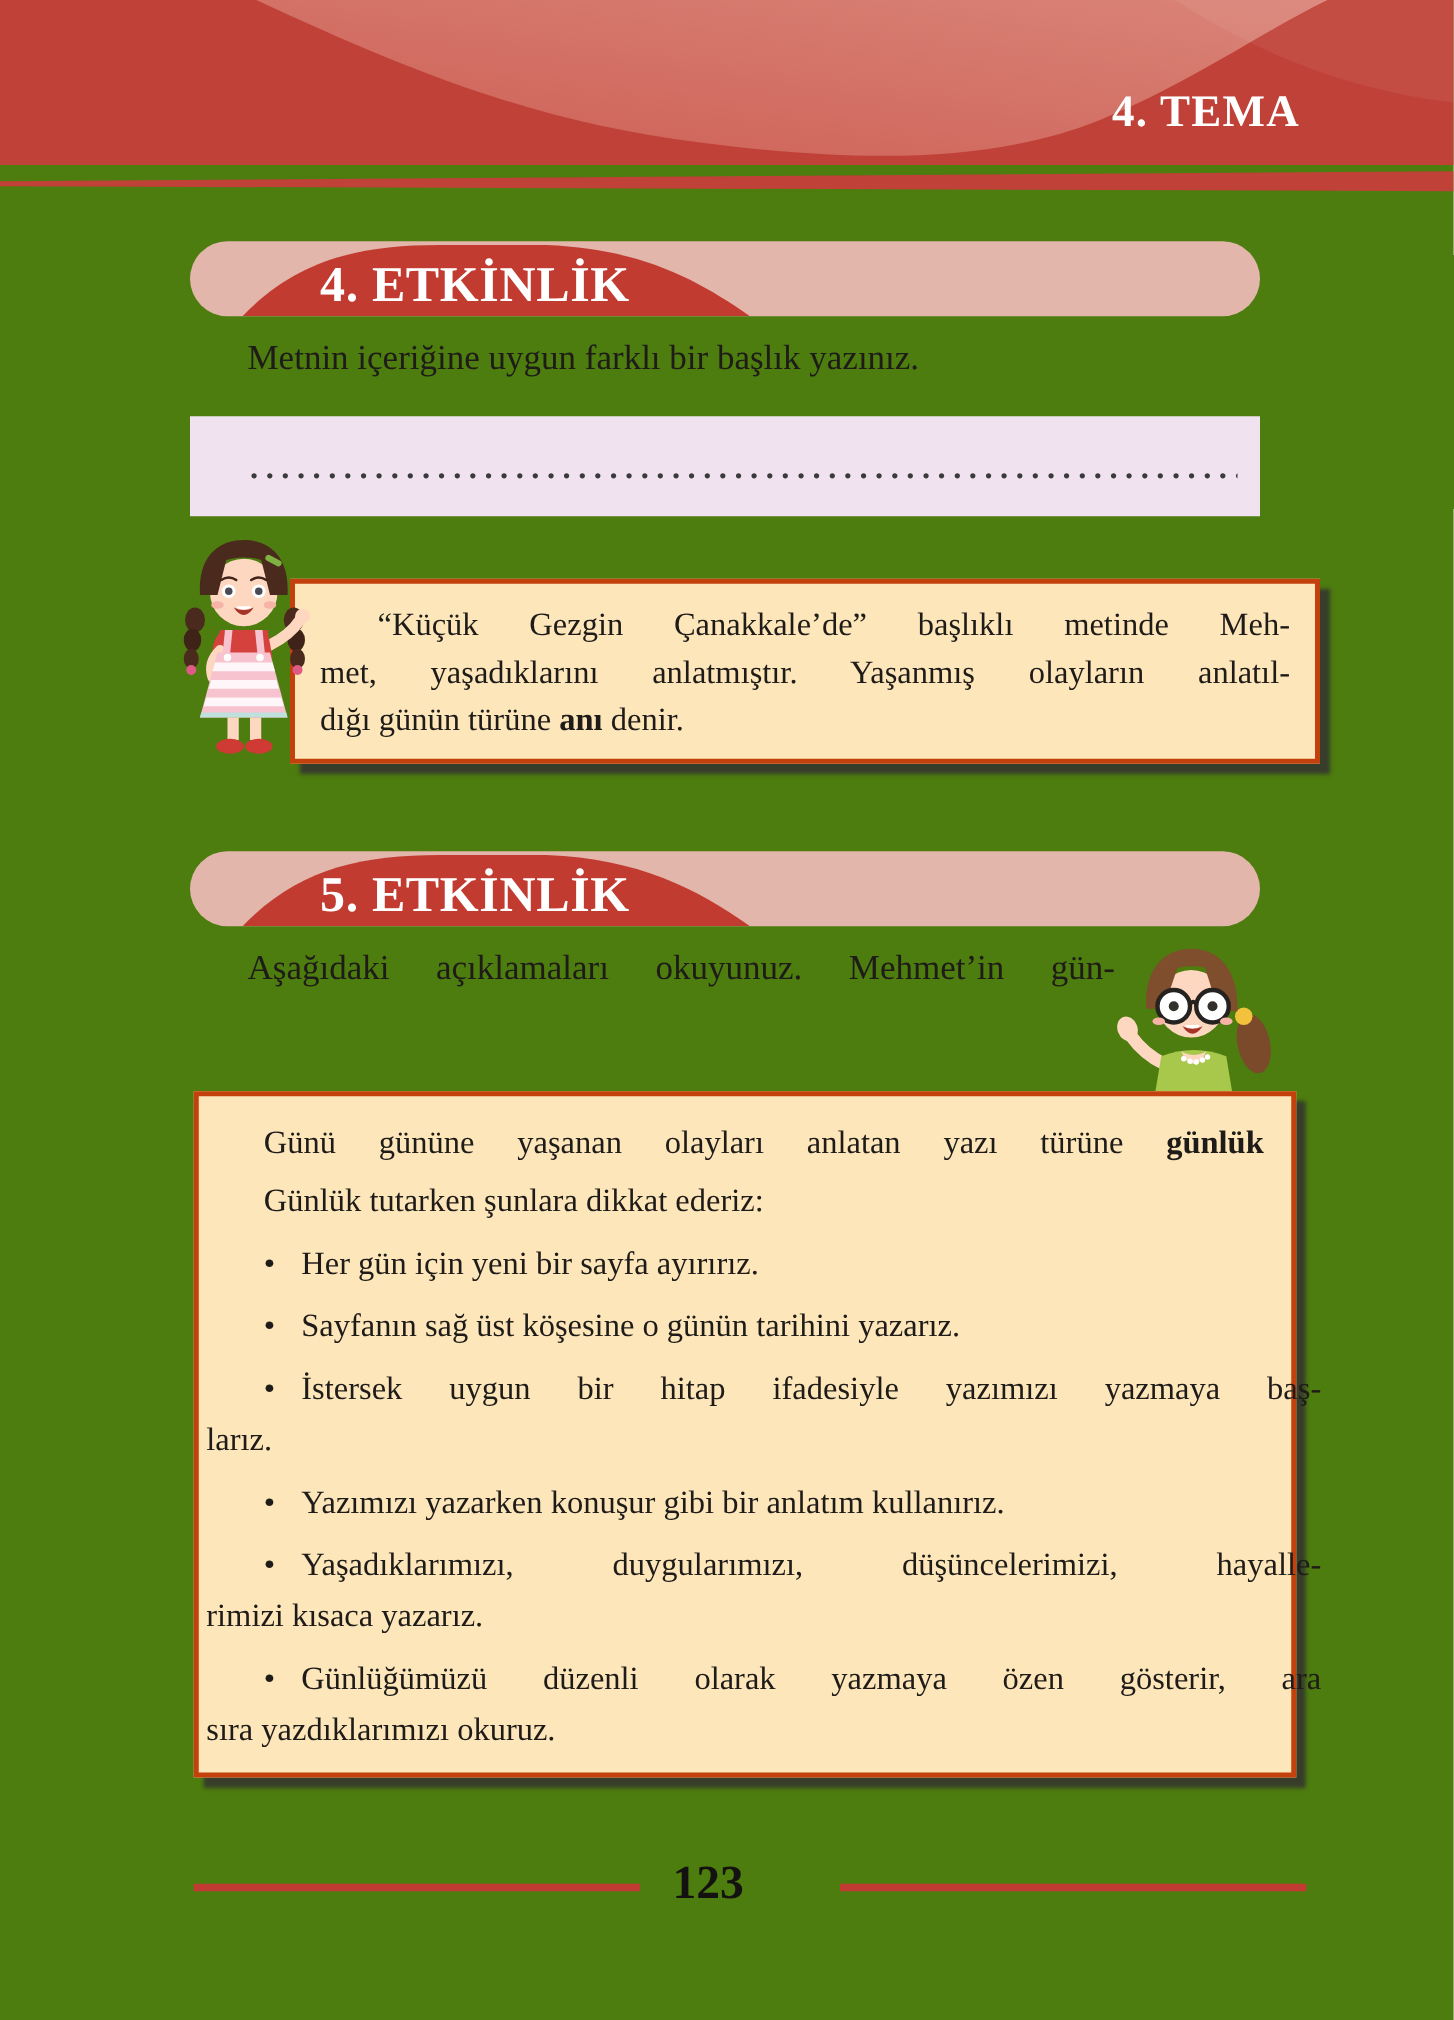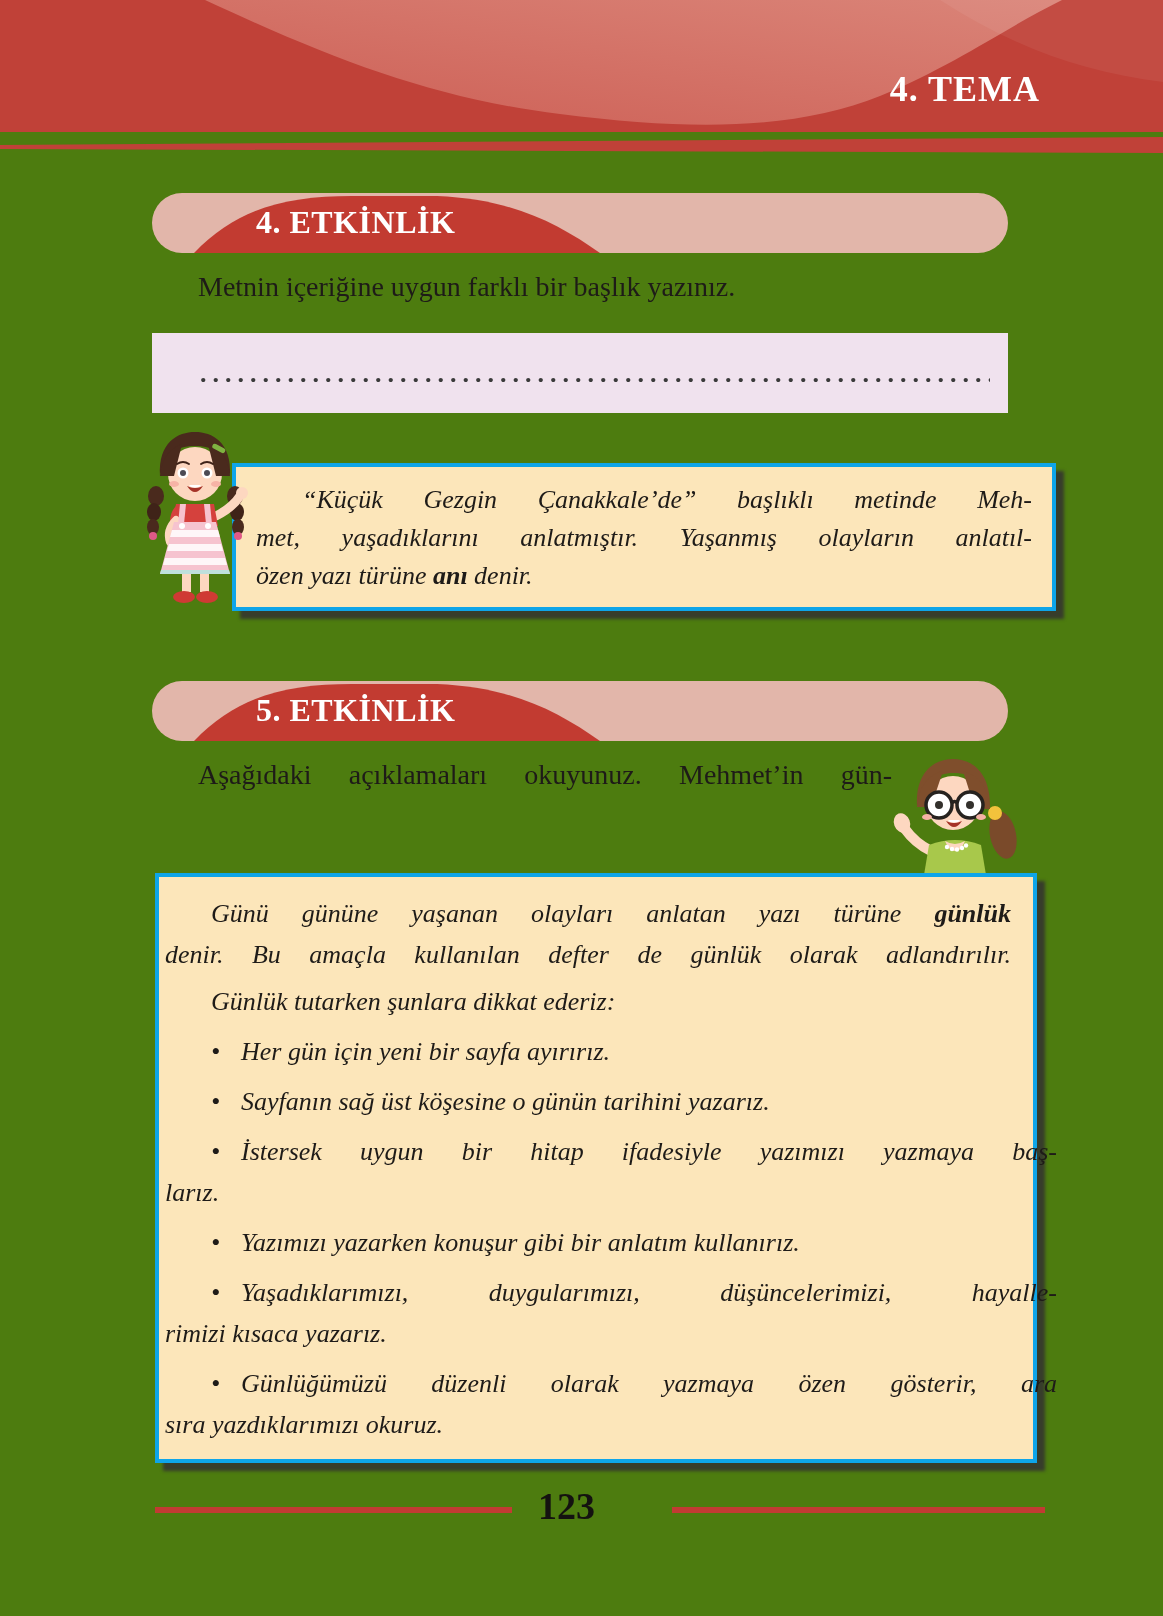--- a/index.html
+++ b/index.html
@@ -8,38 +8,38 @@
   .abs{position:absolute;}
 
   
   #header-banner{left:0;top:0;width:1163px;height:132px;}
   #tema-title{top:68px;right:123px;font-size:36px;font-weight:bold;color:#ffffff;letter-spacing:1px;}
   #header-swoosh{left:0;top:132px;width:1163px;height:26px;}
 
   
   .activity-banner{left:152px;width:856px;height:60px;border-radius:30px;background:#e2b6aa;overflow:hidden;}
   .banner-hill{position:absolute;left:0;top:0;width:856px;height:60px;}
-  .banner-label{position:absolute;left:104px;top:11px;font-size:32px;font-weight:bold;color:#ffffff;letter-spacing:0.5px;}
+  .banner-label{position:absolute;left:104px;top:11px;font-size:40px;font-weight:bold;color:#ffffff;letter-spacing:0.5px;}
   #banner4{top:193px;}
   #banner5{top:681px;}
 
   
   .instr{font-size:28px;line-height:41px;color:#1e1b18;}
   #instr4{left:152px;top:266px;width:856px;}
   #instr5{left:152px;top:754px;width:740px;}
   .indent{text-indent:46px;}
   .fill{text-align:justify;text-align-last:justify;}
 
   
   #answer-box{left:152px;top:333px;width:856px;height:80px;background:#f0e2ee;}
   #answer-dots{position:absolute;left:48px;top:26px;font-size:26px;font-weight:bold;letter-spacing:6px;
                color:#3a3a3a;white-space:nowrap;overflow:hidden;width:790px;}
 
   
-  .info-box{background:#fce6ba;border:4px solid #0ea5e9;box-shadow:8px 8px 3px rgba(52,50,48,0.85);font-style:italic;}
+  .info-box{background:#fce6ba;border:4px solid #c2410c;box-shadow:8px 8px 3px rgba(52,50,48,0.85);}
   #memo-box{left:232px;top:463px;width:776px;padding:14px 20px 12px 20px;font-size:26px;line-height:38px;}
   #diary-box{left:155px;top:873px;width:846px;padding:16px 22px 14px 6px;font-size:26px;line-height:41px;z-index:4;}
   .line{width:100%;}
   .bold{font-weight:bold;}
   .bullet-line{padding-left:46px;margin-top:9px;}
   .bullet-marker{display:inline-block;width:30px;}
   .mt6{margin-top:6px;}
 
   
   #girl1{left:136px;top:424px;width:120px;height:184px;z-index:5;}
@@ -140,21 +140,21 @@
 
     <rect x="46" y="150" width="9" height="18" fill="#fdd7c0"></rect>
     <rect x="64" y="150" width="9" height="18" fill="#fdd7c0"></rect>
     <ellipse cx="48" cy="173" rx="11" ry="6" fill="#cf3a34"></ellipse>
     <ellipse cx="71" cy="173" rx="11" ry="6" fill="#cf3a34"></ellipse>
   </svg>
 
   <div id="memo-box" class="abs info-box">
     <div class="line indent fill">“Küçük Gezgin Çanakkale’de” başlıklı metinde Meh-</div>
     <div class="line fill">met, yaşadıklarını anlatmıştır. Yaşanmış olayların anlatıl-</div>
-    <div class="line"><span>özen yazı türüne </span><span class="bold">anı</span><span> denir.</span></div>
+    <div class="line"><span>dığı günün türüne </span><span class="bold">anı</span><span> denir.</span></div>
   </div>
 
   <div id="banner5" class="abs activity-banner">
     <svg class="banner-hill" viewBox="0 0 856 60" preserveAspectRatio="none">
       <path d="M42,60 C85,15 135,3 200,3 L285,3 C360,6 405,30 448,60 Z" fill="#c23b31"></path>
     </svg>
     <div class="banner-label">5. ETKİNLİK</div>
   </div>
 
   <div id="instr5" class="abs instr">
@@ -192,21 +192,20 @@
       <circle cx="56" cy="96" r="2.2"></circle>
         <circle cx="61" cy="98" r="2.2"></circle>
         <circle cx="66" cy="98.5" r="2.2"></circle>
         <circle cx="71" cy="97" r="2.2"></circle>
         <circle cx="75" cy="94.5" r="2.2"></circle>
     </g>
   </svg>
 
   <div id="diary-box" class="abs info-box">
     <div class="line indent fill"><span>Günü gününe yaşanan olayları anlatan yazı türüne </span><span class="bold">günlük</span></div>
-    <div class="line fill">denir. Bu amaçla kullanılan defter de günlük olarak adlandırılır.</div>
     <div class="line indent mt6">Günlük tutarken şunlara dikkat ederiz:</div>
 
     <div class="line bullet-line"><span class="bullet-marker">•</span><span>Her gün için yeni bir sayfa ayırırız.</span></div>
     <div class="line bullet-line"><span class="bullet-marker">•</span><span>Sayfanın sağ üst köşesine o günün tarihini yazarız.</span></div>
     <div class="line bullet-line fill"><span class="bullet-marker">•</span><span>İstersek uygun bir hitap ifadesiyle yazımızı yazmaya baş-</span></div>
     <div class="line">larız.</div>
     <div class="line bullet-line"><span class="bullet-marker">•</span><span>Yazımızı yazarken konuşur gibi bir anlatım kullanırız.</span></div>
     <div class="line bullet-line fill"><span class="bullet-marker">•</span><span>Yaşadıklarımızı, duygularımızı, düşüncelerimizi, hayalle-</span></div>
     <div class="line">rimizi kısaca yazarız.</div>
     <div class="line bullet-line fill"><span class="bullet-marker">•</span><span>Günlüğümüzü düzenli olarak yazmaya özen gösterir, ara</span></div>

